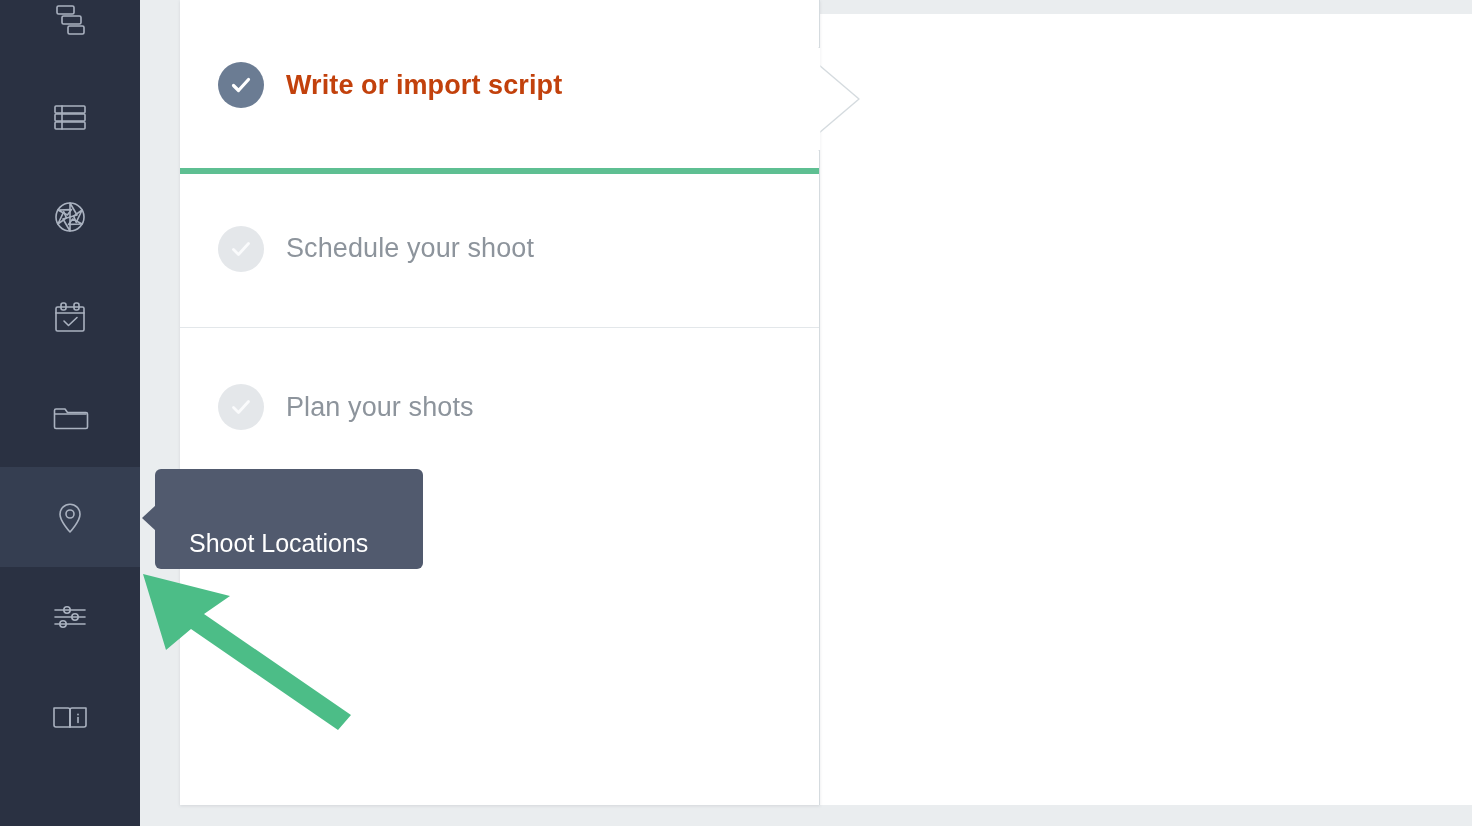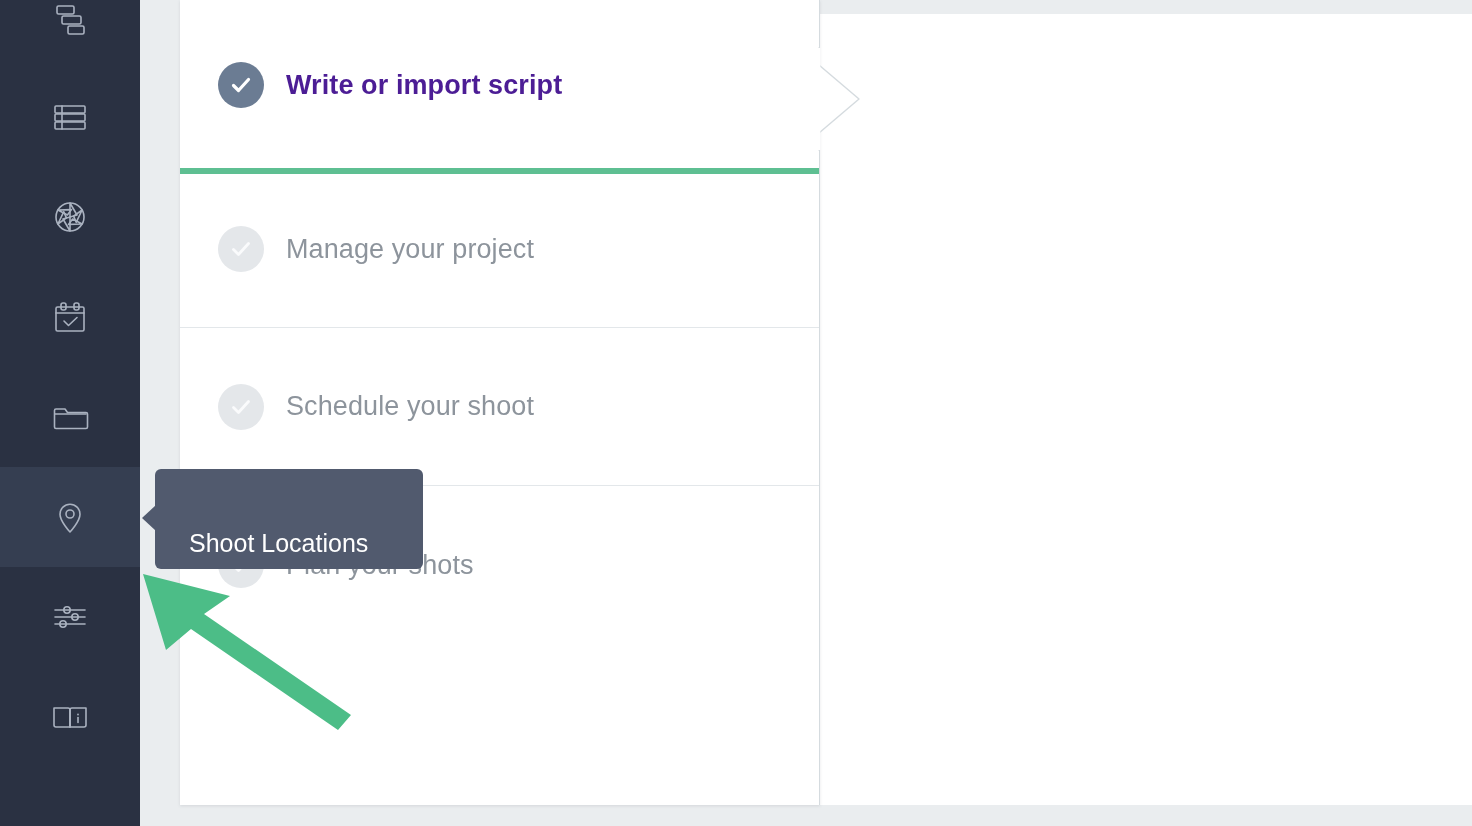--- a/index.html
+++ b/index.html
@@ -79,21 +79,21 @@
   .tick { stroke:#ffffff; stroke-width:3.2; fill:none;
           stroke-linecap:round; stroke-linejoin:round; }
   .check.todo .tick { stroke:#fafbfc; stroke-width:2.8; }
 
   .task-label {
     margin-left:22px;
     font-size:27px;
     letter-spacing:.1px;
     white-space:nowrap;
   }
-  .task.first .task-label { color:#4c1d95; font-weight:bold; }
+  .task.first .task-label { color:#c2410c; font-weight:bold; }
   .task.rest  .task-label { color:#8d949c; font-weight:normal; }
 
   
   #active-bar {
     position:absolute; left:0; top:168px;
     width:639px; height:6px;
     background:#5ebf92;
     z-index:3;
   }
   
@@ -266,28 +266,20 @@
       <span class="task-label">Write or import script</span>
     </div>
 
     <div id="active-bar"></div>
 
     <svg id="notch" viewBox="0 0 44 104">
       <path d="M1 1 L1 18 L41 52 L1 86 L1 103" fill="#ffffff" stroke="#d5dbdf" stroke-width="1.4" stroke-linejoin="round" stroke-linecap="round"></path>
       <line x1="1" y1="1" x2="1" y2="103" stroke="#ffffff" stroke-width="2.6"></line>
     </svg>
 
-    <div class="task rest" style="border-top:1px solid #e3e7ea;">
-      <span class="check todo">
-        <svg width="26" height="26" viewBox="0 0 26 26">
-          <polyline class="tick" points="5.5,13.5 10.5,18.5 20.5,7.5"></polyline>
-        </svg>
-      </span>
-      <span class="task-label">Manage your project</span>
-    </div>
 
 
     <div class="task rest">
       <span class="check todo">
         <svg width="26" height="26" viewBox="0 0 26 26">
           <polyline class="tick" points="5.5,13.5 10.5,18.5 20.5,7.5"></polyline>
         </svg>
       </span>
       <span class="task-label">Schedule your shoot</span>
     </div>

